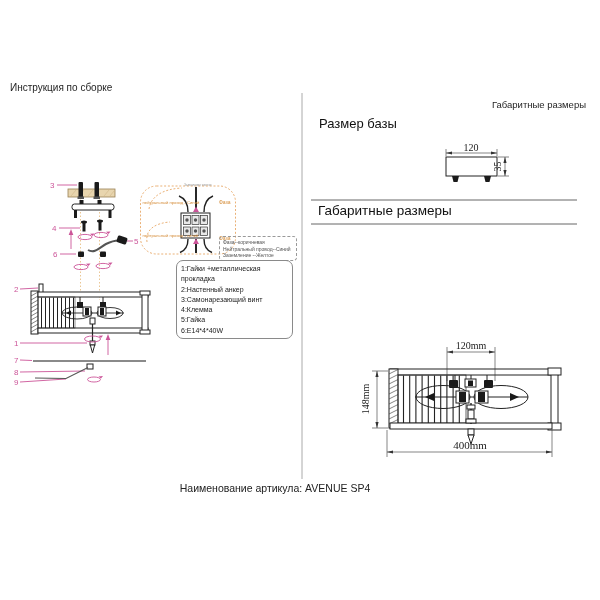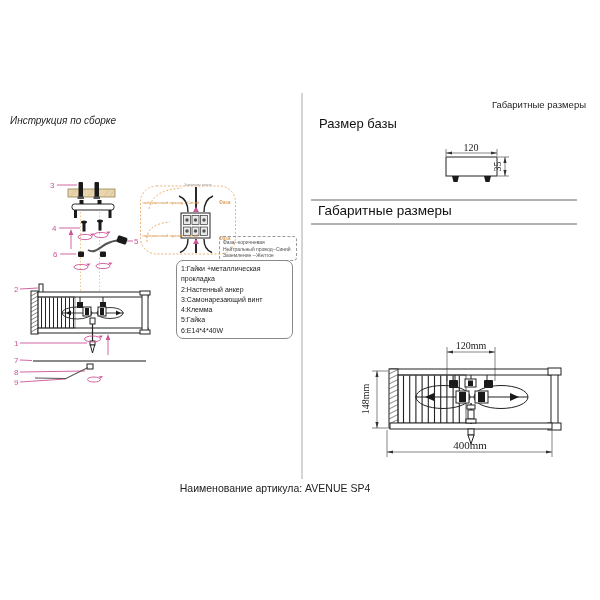--- a/index.html
+++ b/index.html
@@ -1,19 +1,19 @@
 <!DOCTYPE html>
 <html><head>
 <meta charset="utf-8">
 <style>
   html,body{margin:0;padding:0;background:#fff;}
   .page{position:relative;width:600px;height:600px;background:#ffffff;overflow:hidden;
         font-family:"Liberation Sans",sans-serif;color:#222;}
   .abs{position:absolute;}
-  .t-assembly{left:10px;top:115px;font-size:10px;color:#1f1f1f;font-style:italic;}
+  .t-assembly{left:10px;top:82px;font-size:10px;color:#1f1f1f;}
   .t-dimtop{left:430px;top:99px;width:156px;text-align:right;font-size:9.5px;color:#1f1f1f;}
   .t-base{left:319px;top:116px;font-size:13px;color:#111;}
   .t-dimsec{left:318px;top:203px;font-size:13.5px;color:#111;}
   .wire-note{left:219px;top:236px;width:78px;border:1px dashed #999;border-radius:4px;
              padding:2px 2px 1px 3px;font-size:5px;line-height:6.6px;color:#555;box-sizing:border-box;}
   .legend{left:176px;top:260px;width:117px;border:1px solid #8a8a8a;border-radius:7px;
           padding:3px 2px 2px 4px;font-size:7px;line-height:10.3px;color:#222;box-sizing:border-box;}
   .footer{left:0;top:482px;width:550px;text-align:center;font-size:10.5px;color:#222;}
   svg{position:absolute;left:0;top:0;}
   svg text{font-family:"Liberation Sans",sans-serif;}

